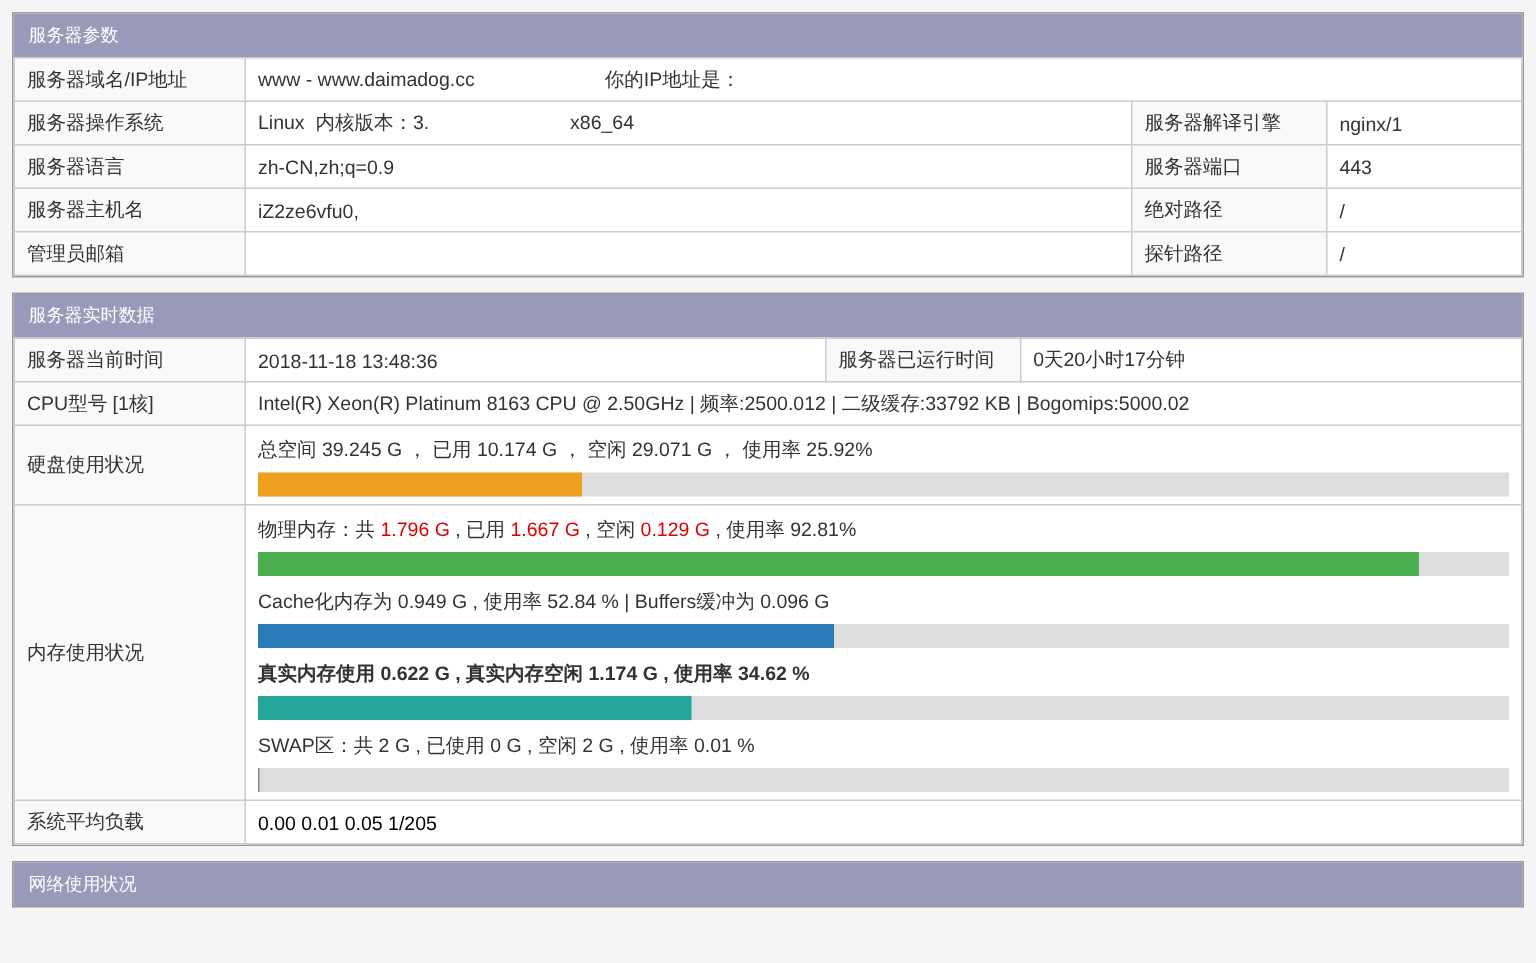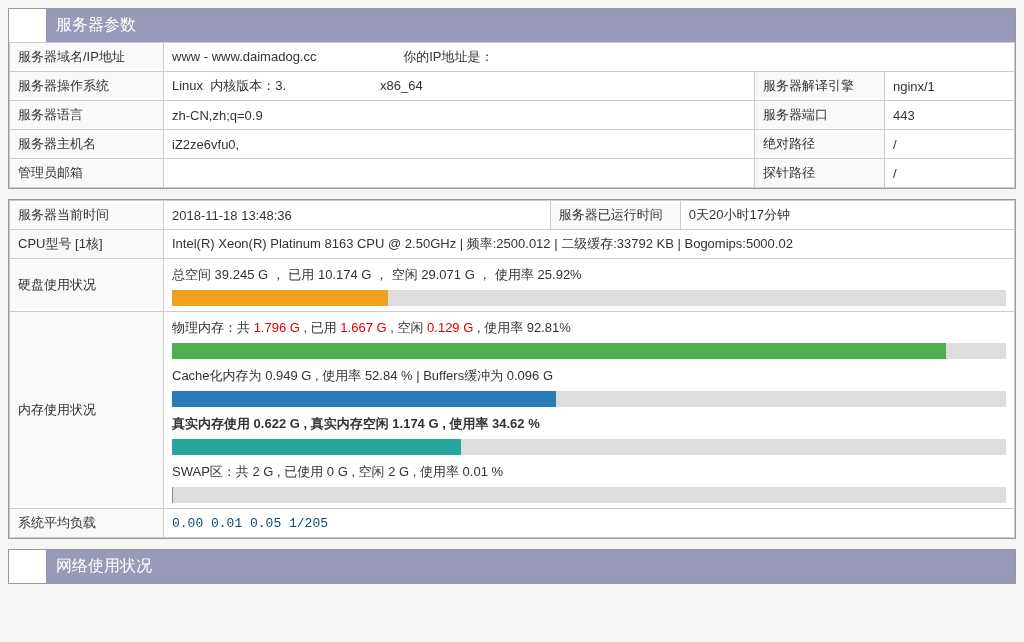--- a/index.html
+++ b/index.html
@@ -1,24 +1,24 @@
 <!DOCTYPE html>
 <html><head>
   <meta charset="utf-8">
   <style>
     * { box-sizing: border-box; margin: 0; padding: 0; }
     body { font-family: Arial, "Microsoft YaHei", sans-serif; font-size: 13px; background: #f5f5f5; padding: 8px; color: #333; }
     .panel { border: 1px solid #999; background: #fff; margin-bottom: 10px; }
-    .panel-header { background: #9999b9; color: #fff; padding: 6px 10px; font-size: 16px; margin-left: 37px; }
+    .panel-header { background: #9999b9; color: #fff; padding: 6px 10px; font-size: 12px; }
     table { width: 100%; border-collapse: collapse; }
     td { border: 1px solid #ccc; padding: 5px 8px; vertical-align: middle; }
     td.label { background: #f9f9f9; width: 154px; }
     td.half { width: 130px; }
     .red { color: #d00; }
-    .blue { color: #0c4a6e; font-family: Liberation Mono, monospace; }
+    .blue { color: #000000; }
     .bar-container { height: 16px; background: #ddd; margin-top: 4px; width: 100%; position: relative; }
     .bar-orange { height: 100%; background: #f0a020; }
     .bar-green { height: 100%; background: #4caf50; }
     .bar-teal { height: 100%; background: #26a69a; }
     .bar-blue { height: 100%; background: #2b7bb9; }
     .bar-gray { height: 100%; background: #888; }
     .usage-row { padding: 2px 0; }
     .link { color: #0066cc; text-decoration: underline; cursor: pointer; }
   </style>
 </head>
@@ -58,20 +58,21 @@
       <td class="label">管理员邮箱</td>
       <td></td>
       <td class="label half">探针路径</td>
       <td>/</td>
     </tr>
   </tbody>
     </table>
 </div>
 
 <div class="panel">
+  <div class="panel-header">服务器实时数据</div>
   <table>
     <tbody>
         <tr>
       <td class="label">服务器当前时间</td>
       <td>2018-11-18 13:48:36</td>
       <td class="label half">服务器已运行时间</td>
       <td>0天20小时17分钟</td>
     </tr>
     <tr>
       <td class="label">CPU型号 [1核]</td>

